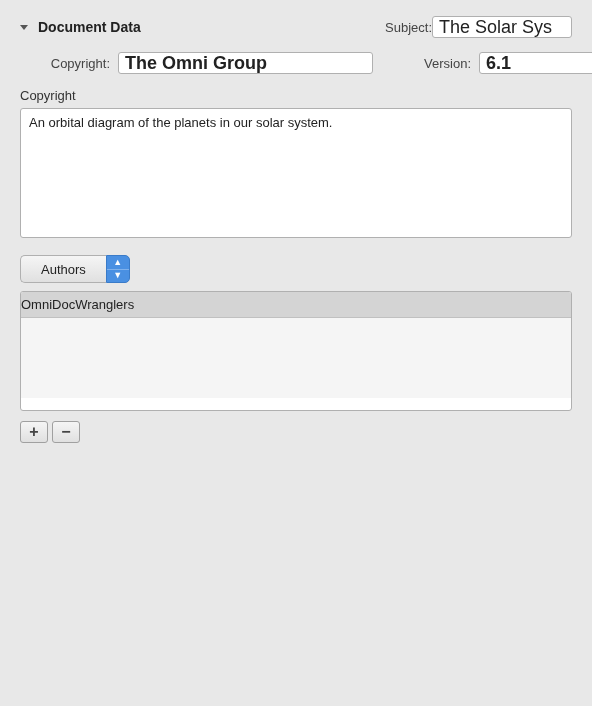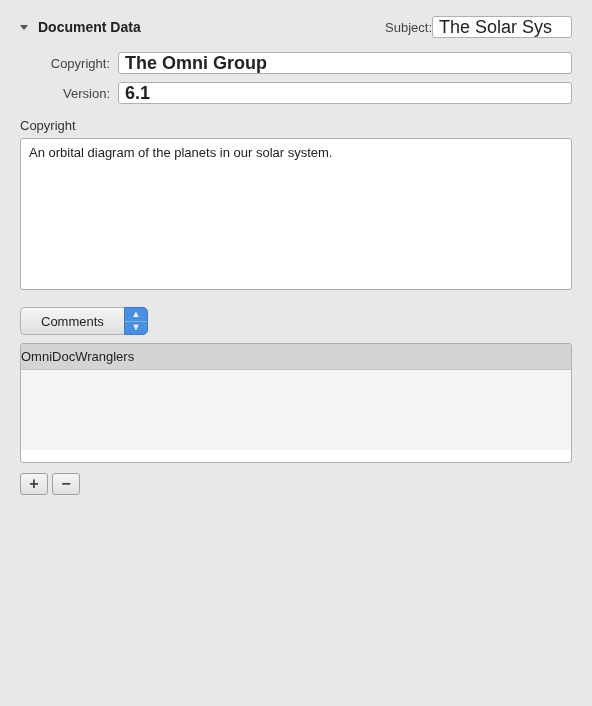--- a/index.html
+++ b/index.html
@@ -64,21 +64,21 @@
       border-radius: 3px;
       padding: 3px 6px;
       font-size: 18px;
       color: #222;
       outline: none;
       height: 22px;
     }
 
     .form-rows {
       display: flex;
-      flex-direction: column;
+      flex-direction: row;
       gap: 8px;
       margin-bottom: 14px;
     }
 
     .form-row {
       display: flex;
       align-items: center;
       gap: 8px;
     }
 
@@ -99,21 +99,21 @@
 
     .comments-label {
       font-size: 13px;
       color: #333;
       margin-bottom: 5px;
       font-weight: normal;
     }
 
     .comments-textarea {
       width: 100%;
-      height: 152px;
+      height: 130px;
       border: 1px solid #b0b0b0;
       border-radius: 3px;
       background: #fff;
       padding: 6px 8px;
       font-size: 13px;
       color: #222;
       resize: none;
       outline: none;
       font-family: inherit;
     }
@@ -241,21 +241,21 @@
   </div>
 
   <div class="comments-section">
     <div class="comments-label">Copyright</div>
     <textarea class="comments-textarea" style="">An orbital diagram of the planets in our solar system.</textarea>
   </div>
 
   <div class="authors-section">
     <div class="authors-control-row">
       <button class="authors-button">
-        <span>Comments</span>
+        <span>Authors</span>
       </button>
       <div class="stepper-control">
         <div class="stepper-up">▲</div>
         <div class="stepper-down">▼</div>
       </div>
     </div>
 
     <div class="authors-list">
       <div class="authors-list-item">
         <span>OmniDocWranglers</span>

